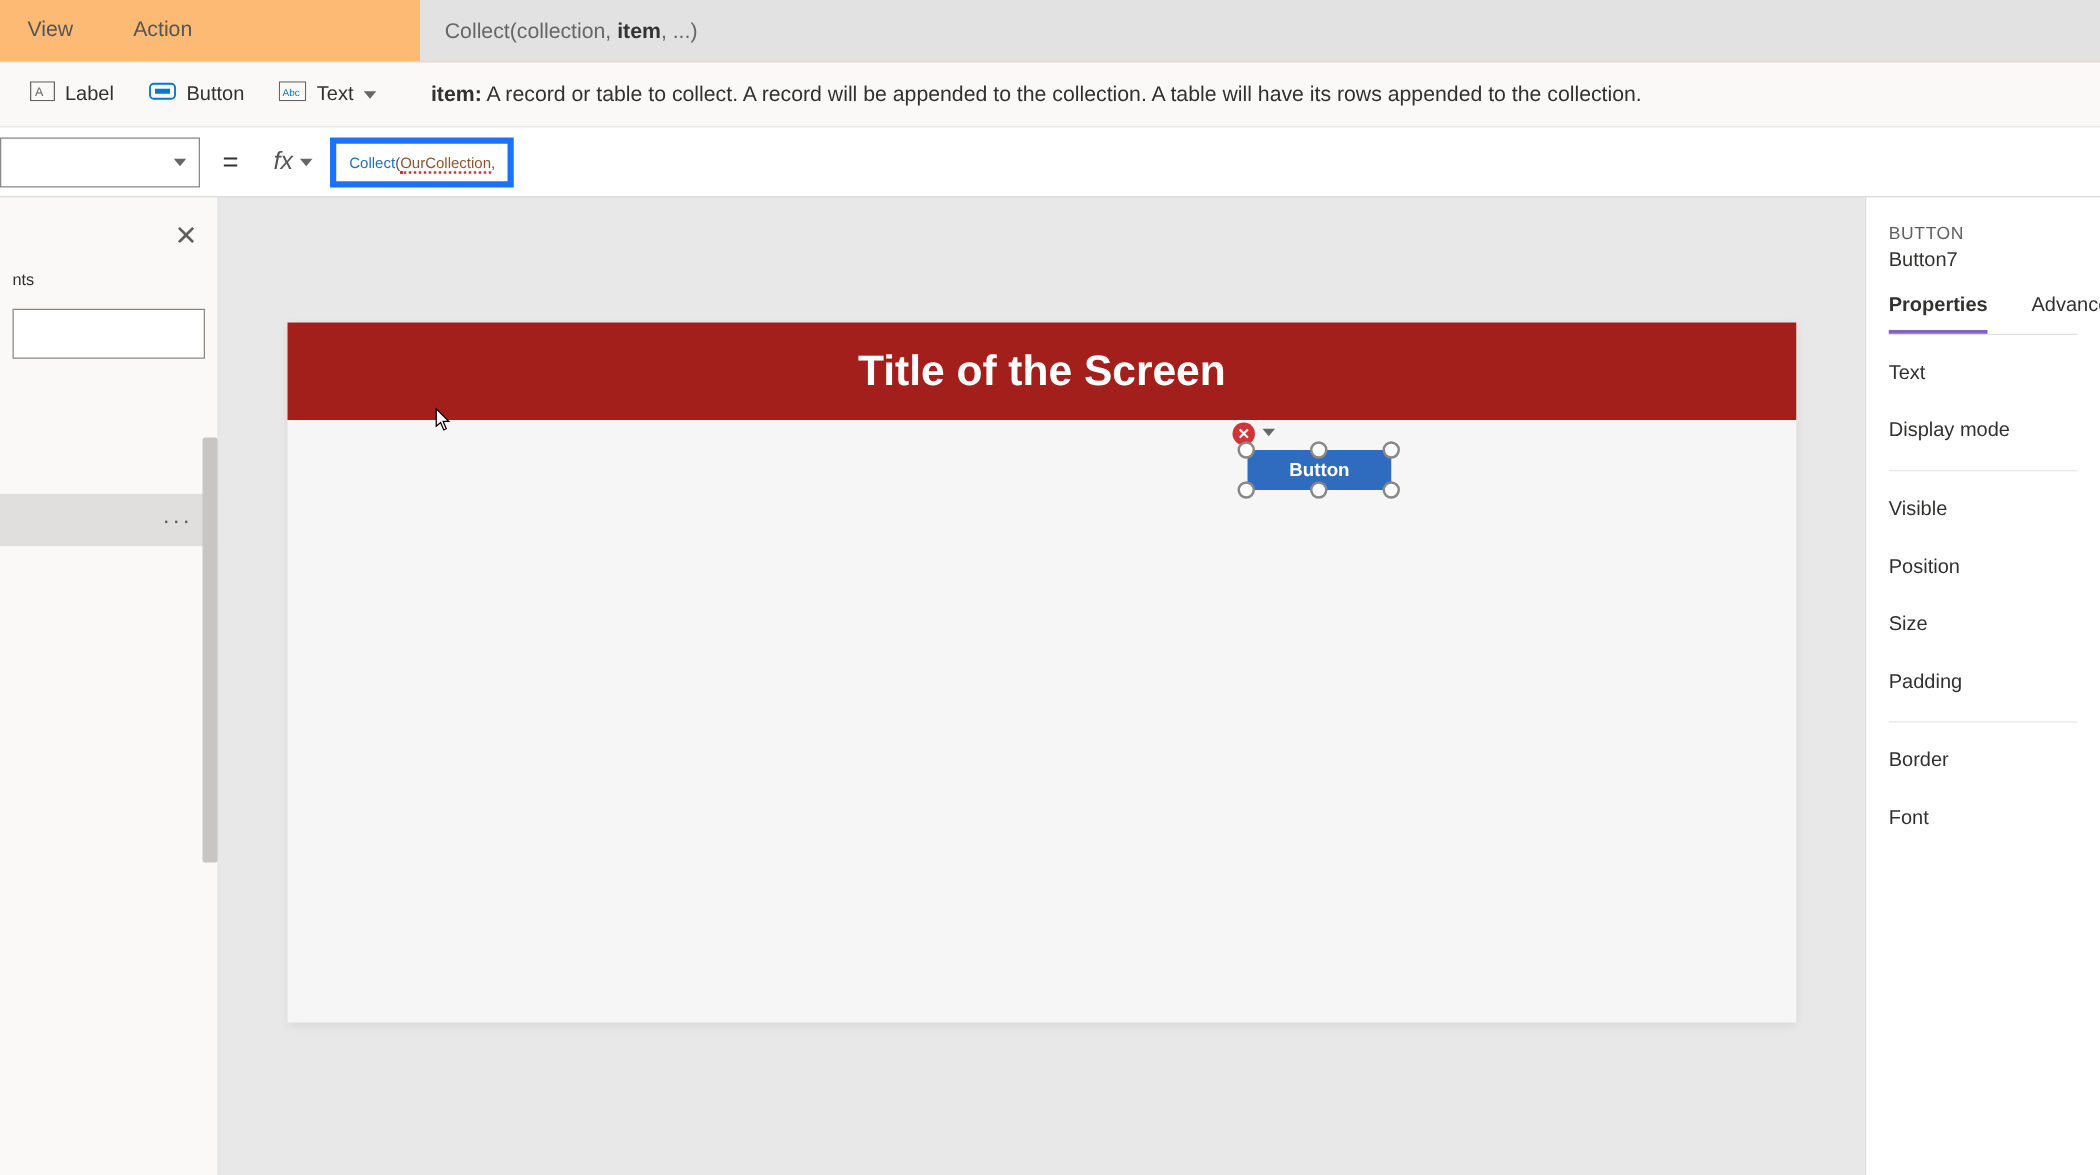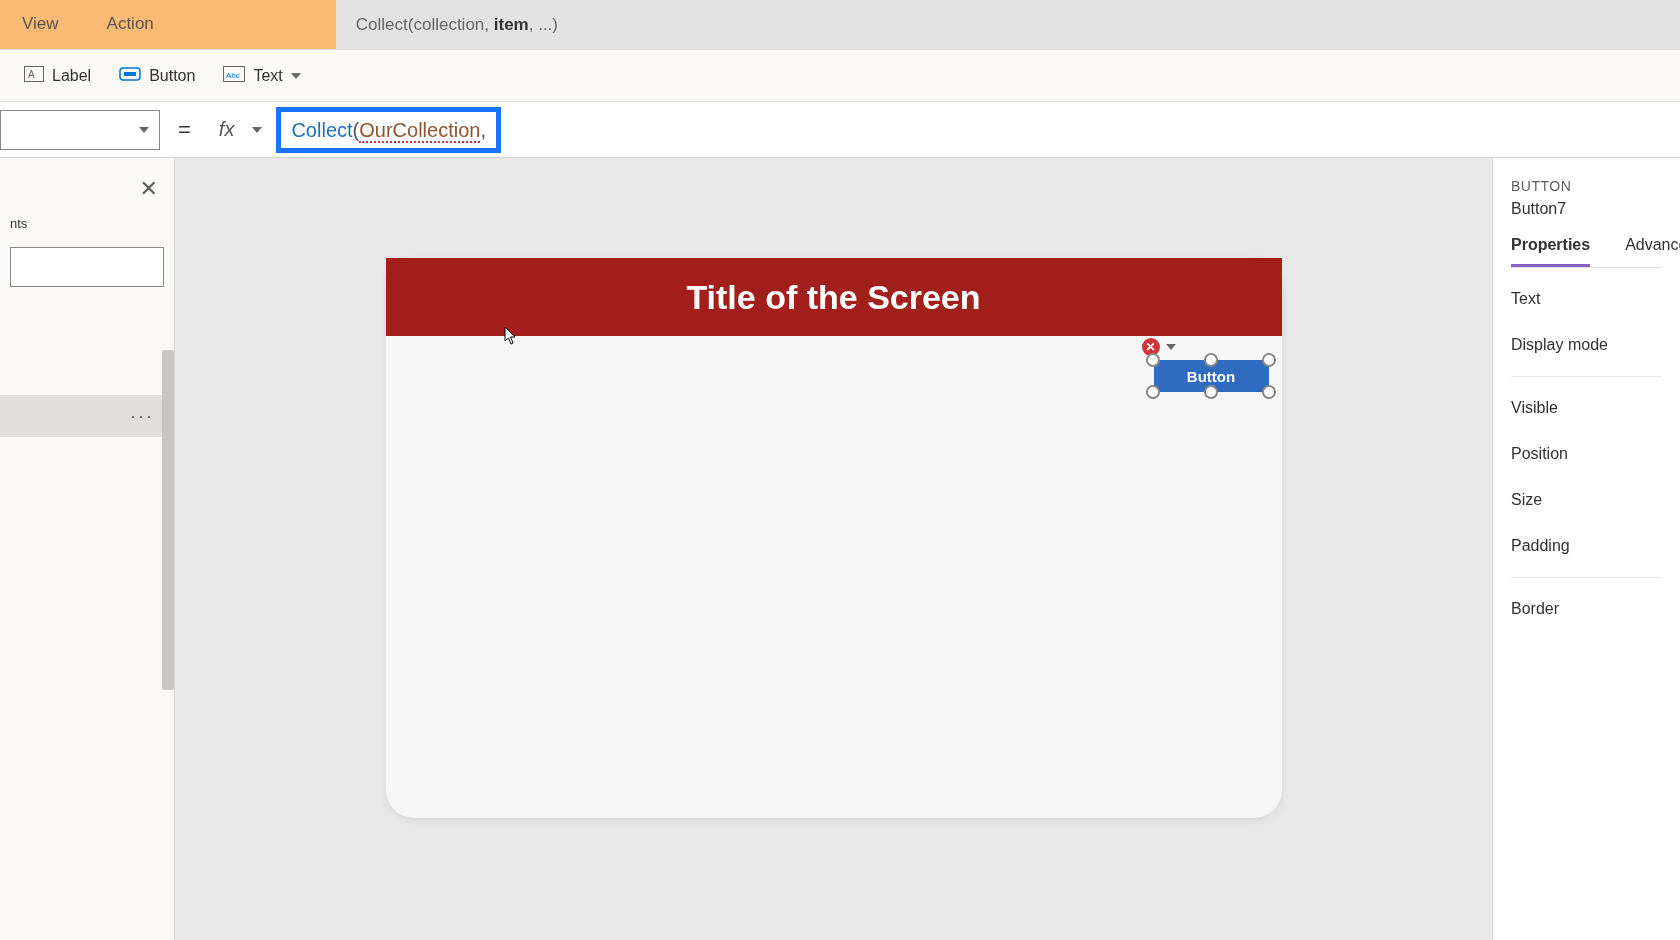--- a/index.html
+++ b/index.html
@@ -16,41 +16,41 @@
     .ribbon { display: flex; background: #faf9f8; height: 52px; align-items: center; padding: 0 10px; border-bottom: 1px solid #e0e0e0; }
     .ribbon-btn { display: flex; align-items: center; gap: 8px; padding: 8px 14px; color: #323130; font-size: 16px; cursor: pointer; }
     .ribbon-btn svg { flex-shrink: 0; }
     .ribbon-desc { flex: 1; background: #faf9f8; padding: 0 20px; font-size: 17px; color: #323130; margin-left: 10px; }
     .ribbon-desc b { font-weight: 600; }
     
     .formula-bar { display: flex; background: #fff; height: 56px; align-items: center; border-bottom: 1px solid #d0d0d0; }
     .prop-selector { width: 160px; height: 40px; border: 1px solid #8a8886; margin-left: 0; background: #fff; display: flex; align-items: center; padding: 0 10px; position: relative; }
     .prop-selector .chev { position: absolute; right: 10px; }
     .equals { padding: 0 18px; font-size: 22px; color: #323130; }
-    .fx-wrap { display: flex; align-items: center; gap: 18px; padding: 0 10px; }
+    .fx-wrap { display: flex; align-items: center; gap: 6px; padding: 0 10px; }
     .fx { font-style: italic; font-size: 20px; color: #555; }
     .formula-input-highlight { border: 5px solid #1a73ff; background: #fff; padding: 6px 10px; margin-left: 4px; }
-    .formula-code { font-family: Consolas, monospace; font-size: 20px; }
+    .formula-code { font-family: Consolas, monospace; font-size: 12px; }
     .formula-code .fn { color: #1f6fbf; }
     .formula-code .id { color: #8e562e; border-bottom: 2px dotted #d13438; }
     .formula-code .punct { color: #555; }
     
     .main-area { display: flex; height: calc(100% - 158px); }
     
     .left-pane { width: 175px; background: #faf9f8; border-right: 1px solid #ddd; display: flex; flex-direction: column; position: relative; }
     .left-pane-header { display: flex; justify-content: flex-end; padding: 18px 16px 6px; }
     .close-x { font-size: 22px; color: #605e5c; cursor: pointer; }
     .tree-label { font-size: 13px; color: #323130; padding: 8px 10px; }
     .search-box { margin: 8px 10px; border: 1px solid #8a8886; height: 40px; background: #fff; }
     .tree-item-selected { background: #e1dfdd; height: 42px; margin-top: 100px; display: flex; align-items: center; justify-content: flex-end; padding-right: 20px; }
     .ellipsis { color: #555; letter-spacing: 2px; font-size: 18px; }
     .left-scrollbar { position: absolute; right: 0; top: 192px; width: 12px; height: 340px; background: #c8c6c4; border-radius: 2px; }
     
     .canvas-area { flex: 1; background: #e8e8e8; display: flex; justify-content: center; padding-top: 100px; position: relative; }
-    .screen { width: 896px; height: 560px; background: #f6f6f6; box-shadow: 0 2px 8px rgba(0,0,0,.08); position: relative; border-radius: 28px; }
+    .screen { width: 1207px; height: 560px; background: #f6f6f6; box-shadow: 0 2px 8px rgba(0,0,0,.08); position: relative; }
     .screen-header { background: #a21f1c; height: 78px; display: flex; align-items: center; justify-content: center; }
     .screen-title { color: #fff; font-size: 34px; font-weight: 700; }
     .cursor-arrow { position: absolute; left: 118px; top: 68px; }
     
     .selected-btn-wrap { position: absolute; left: 760px; top: 98px; }
     .sel-handles { position: relative; width: 130px; height: 40px; }
     .sel-btn { background: #2f6cbf; color: #fff; font-size: 15px; font-weight: 600; display: flex; align-items: center; justify-content: center; width: 115px; height: 32px; border-radius: 4px; position: absolute; left: 8px; top: 4px; }
     .handle { width: 14px; height: 14px; background: #fff; border: 2px solid #888; border-radius: 50%; position: absolute; }
     .h-tl { left: 0; top: -3px; } .h-tm { left: 58px; top: -3px; } .h-tr { left: 116px; top: -3px; }
     .h-bl { left: 0px; top: 29px; } .h-bm { left: 58px; top: 29px; } .h-br { left: 116px; top: 29px; }
@@ -102,20 +102,23 @@
   </div>
   <div class="ribbon-btn">
     <span>
       <svg width="22" height="16" viewBox="0 0 22 16">
           <rect x="0.5" y="0.5" width="21" height="15" fill="none" stroke="#666"></rect>
           <text x="3" y="12" font-size="8" fill="#0078d4">Abc</text>
         </svg>
     </span>
     <span>Text</span>
     <span class="chev-down"></span>
+  </div>
+  <div class="ribbon-desc">
+    <b>item:</b><span> A record or table to collect. A record will be appended to the collection. A table will have its rows appended to the collection.</span>
   </div>
 </div>
 
 <div class="formula-bar">
   <div class="prop-selector">
     <span class="chev chev-down"></span>
   </div>
   <div class="equals">=</div>
   <div class="fx-wrap">
     <span class="fx">fx</span>
@@ -177,15 +180,16 @@
     </div>
     <div class="prop-row">Text</div>
     <div class="prop-row">Display mode</div>
     <div class="prop-divider"></div>
     <div class="prop-row">Visible</div>
     <div class="prop-row">Position</div>
     <div class="prop-row">Size</div>
     <div class="prop-row">Padding</div>
     <div class="prop-divider"></div>
     <div class="prop-row">Border</div>
+    <div class="prop-row">Font</div>
   </div>
 
 </div>
 
 </body></html>

